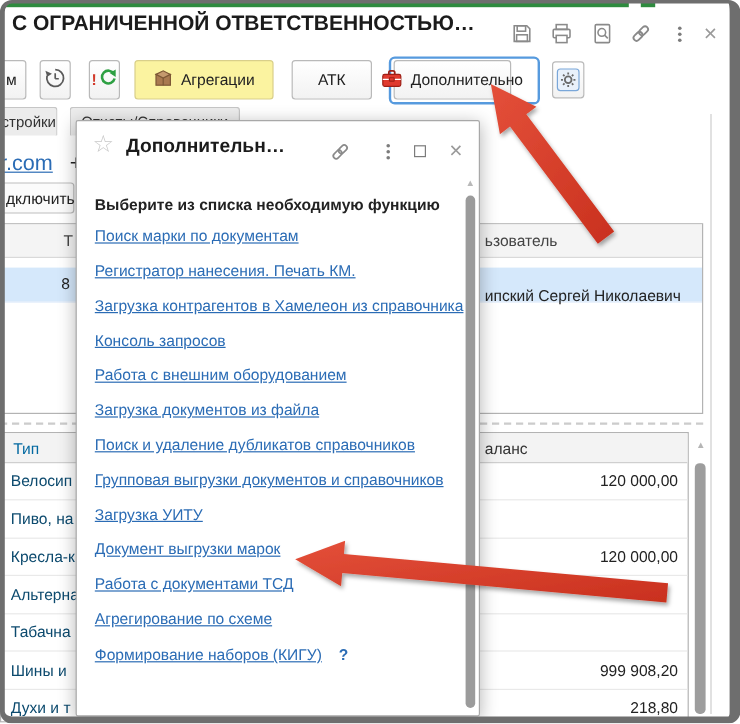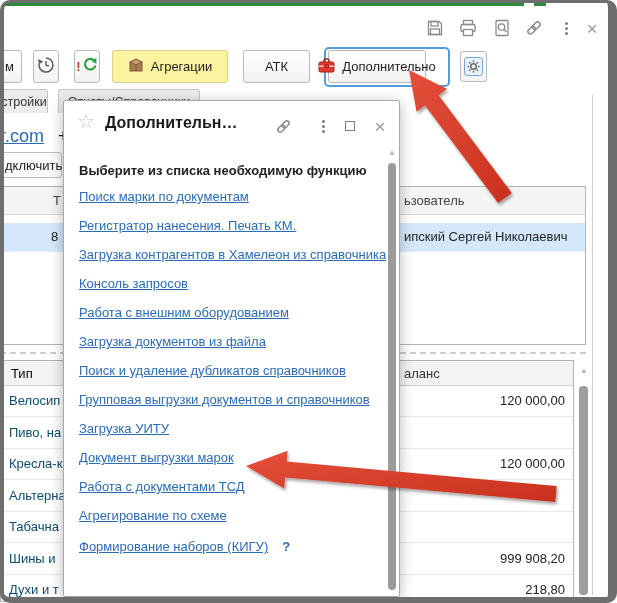--- a/index.html
+++ b/index.html
@@ -59,30 +59,30 @@
   .users-table { position:absolute; left:0; top:186px; width:586px; height:159px; background:#fff;
                  border:1px solid #b3b3b3; z-index:1; }
   .users-header { position:absolute; left:0; top:0; width:100%; height:28px; background:#f4f4f4;
                   border-bottom:1px solid #d9d9d9; }
   .users-header .hfrag-l { position:absolute; left:52px; top:6px; font-size:13px; color:#444; }
   .users-header .hfrag-r { position:absolute; left:403px; top:6px; font-size:13px; color:#444; }
   .users-selected { position:absolute; left:0; top:36px; width:100%; height:29px; background:#d5e8fb;
                     border-bottom:1px solid #e4eefa; }
   .users-selected .cell-8 { position:absolute; left:50px; top:6px; width:13px; overflow:hidden;
                             font-size:13px; color:#222; }
-  .users-selected .cell-name { position:absolute; left:403px; top:6px; font-size:13px; color:#222;
+  .users-selected .cell-name { position:absolute; left:403px; top:16px; font-size:13px; color:#222;
                                white-space:nowrap; }
 
   .splitter { position:absolute; left:0; top:352px; width:586px; border-top:2px dashed #cccccc; z-index:1; }
 
   .goods-table { position:absolute; left:0; top:360px; width:574px; height:242px; background:#fff;
                  border:1px solid #b3b3b3; z-index:1; overflow:hidden; }
   .goods-header { position:absolute; left:0; top:0; width:100%; height:25px; background:#f3f3f3;
                   border-bottom:1px solid #cfcfcf; }
-  .goods-header .gh-type { position:absolute; left:10px; top:5px; font-size:13px; color:#000000; }
+  .goods-header .gh-type { position:absolute; left:10px; top:5px; font-size:13px; color:#0369a1; }
   .goods-header .gh-bal { position:absolute; left:403px; top:5px; font-size:13px; color:#333; }
   .grow { position:absolute; left:0; width:100%; height:31px; border-bottom:1px solid #e9e9e9; }
   .grow .g-type { position:absolute; left:8px; top:7px; width:56px; overflow:hidden; white-space:nowrap;
                   font-size:13px; color:#0c4a6e; }
   .grow .g-bal { position:absolute; right:8px; top:7px; width:170px; text-align:right; font-size:13px; color:#222; }
 
   .goods-scroll-arrow { position:absolute; left:580px; top:366px; font-size:8px; color:#b5b5b5; z-index:1; }
   .goods-scroll-thumb { position:absolute; left:579px; top:386px; width:9px; height:209px; background:#9d9d9d;
                         border-radius:4px; z-index:1; }
   .vline { position:absolute; left:592px; top:95px; width:1px; height:500px; background:#cdcdcd; z-index:1; }
@@ -109,20 +109,21 @@
   .arrows { position:absolute; inset:0; z-index:20; pointer-events:none; }
 </style>
 </head>
 <body>
 
 <div class="stage">
 
   <div class="green-bar"></div>
   <div class="green-bar2"></div>
 
+  <div class="main-title">С ОГРАНИЧЕННОЙ ОТВЕТСТВЕННОСТЬЮ…</div>
   <div class="tb-icon icon-save">
     <svg width="18" height="18" viewBox="0 0 18 18" fill="none" stroke="#8a8a8a" stroke-width="1.3">
         <path d="M2.5 2.5 H 13 L 15.5 5 V 15.5 H 2.5 Z"></path>
         <rect x="5" y="2.5" width="7" height="4.5"></rect>
         <rect x="4.5" y="10" width="9" height="5.5"></rect>
       </svg>
   </div>
   <div class="tb-icon icon-print">
     <svg width="18" height="18" viewBox="0 0 18 18" fill="none" stroke="#8a8a8a" stroke-width="1.3">
         <rect x="4.5" y="1.5" width="9" height="4"></rect>

